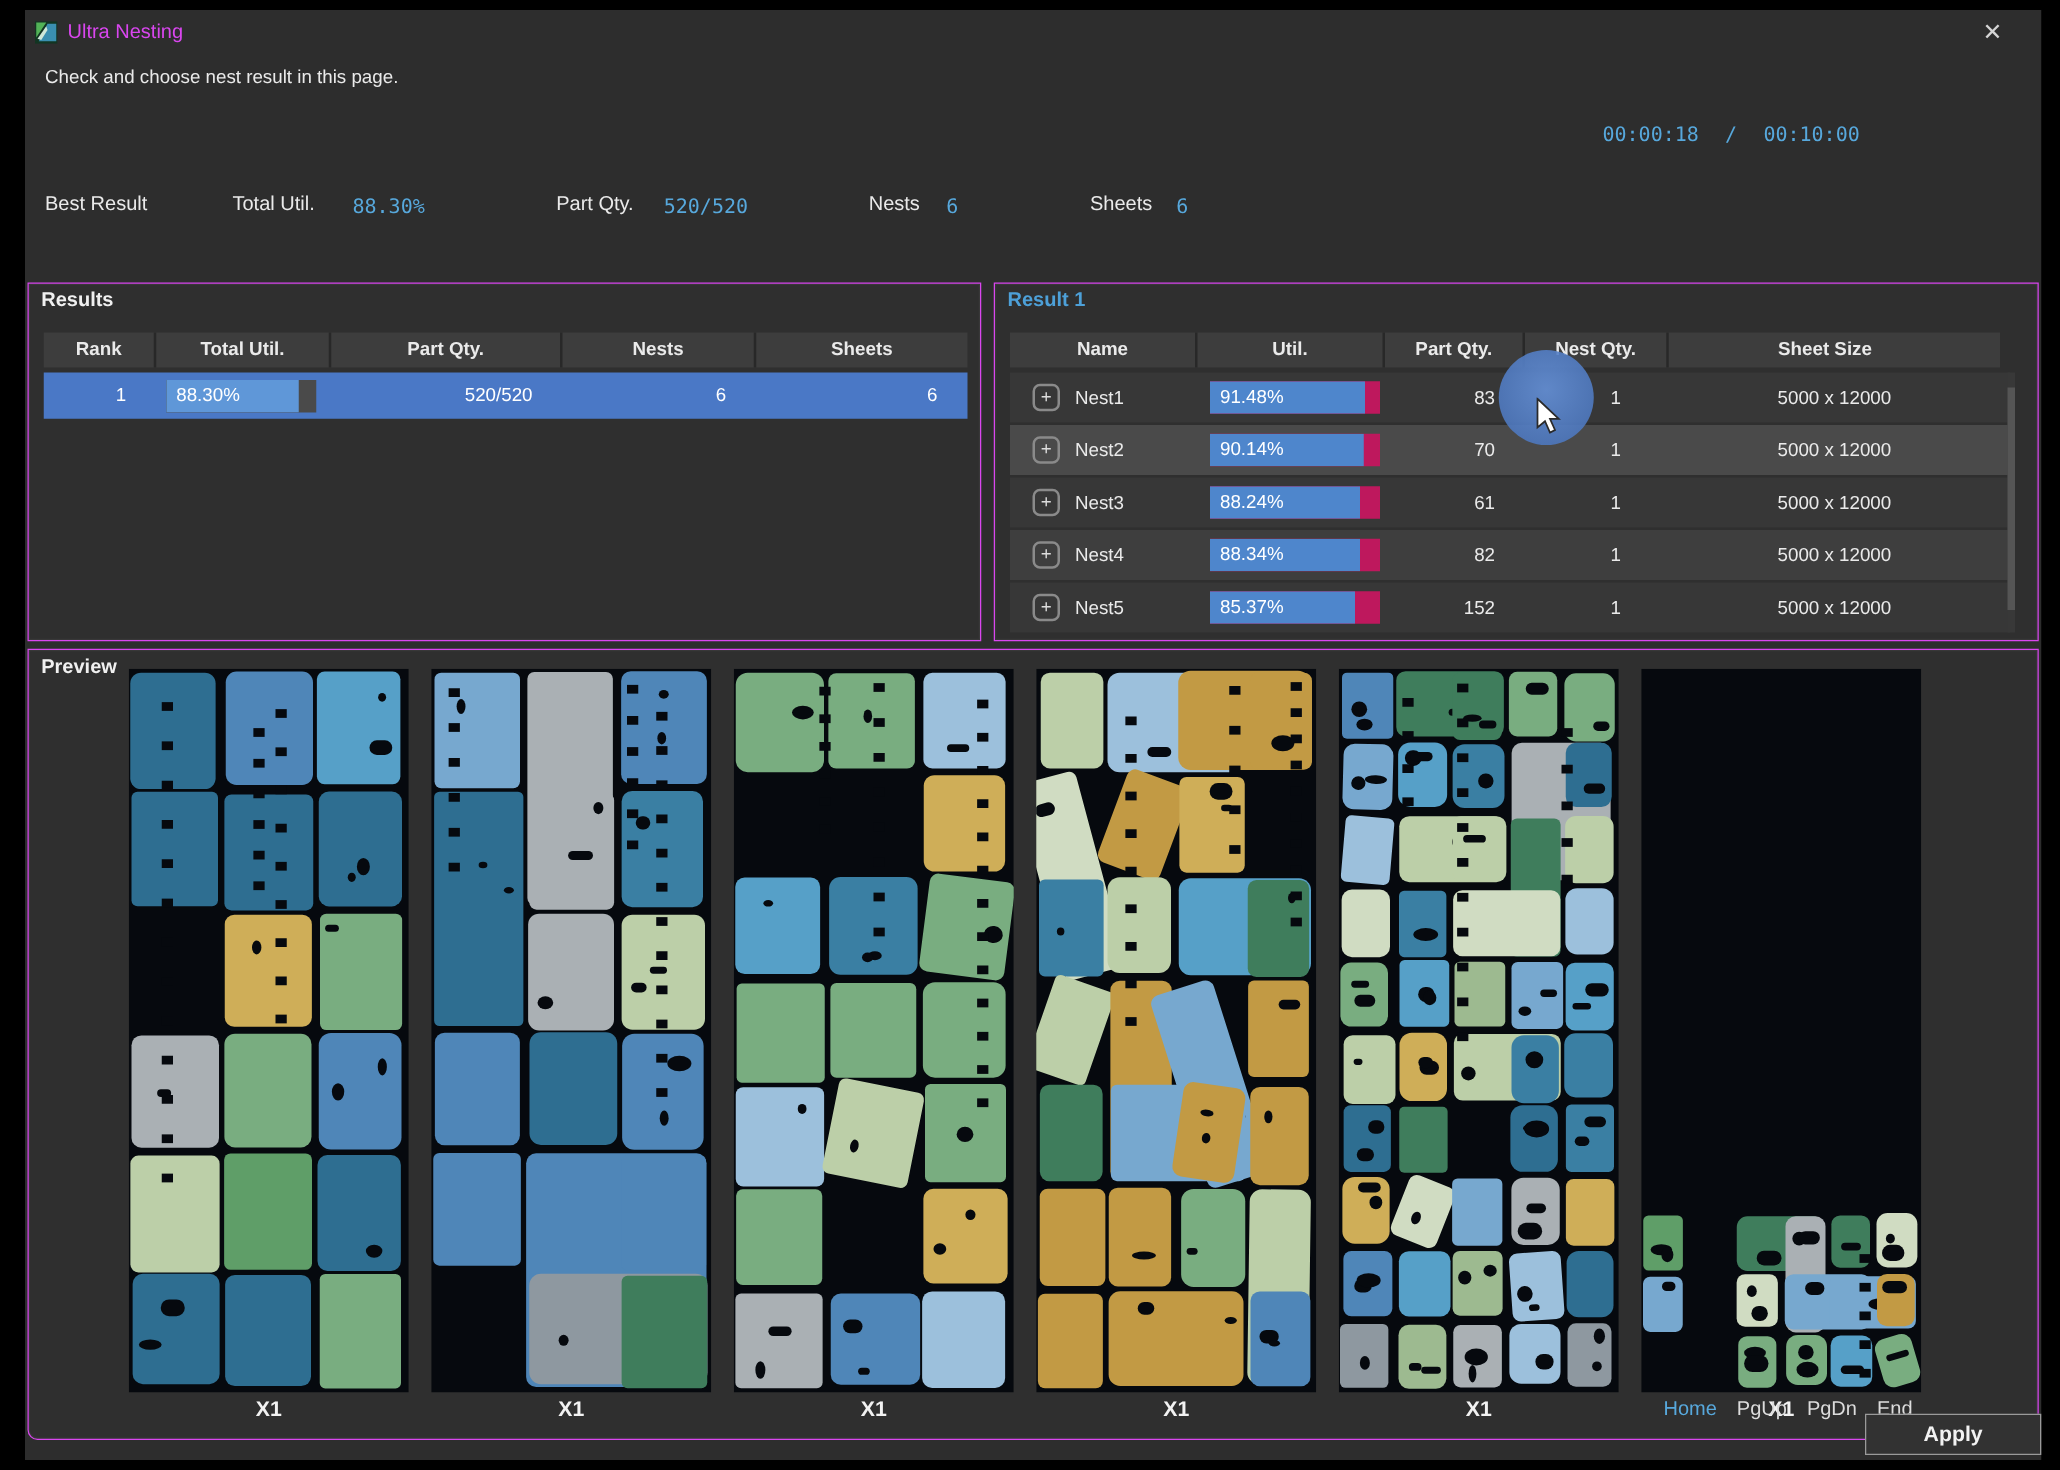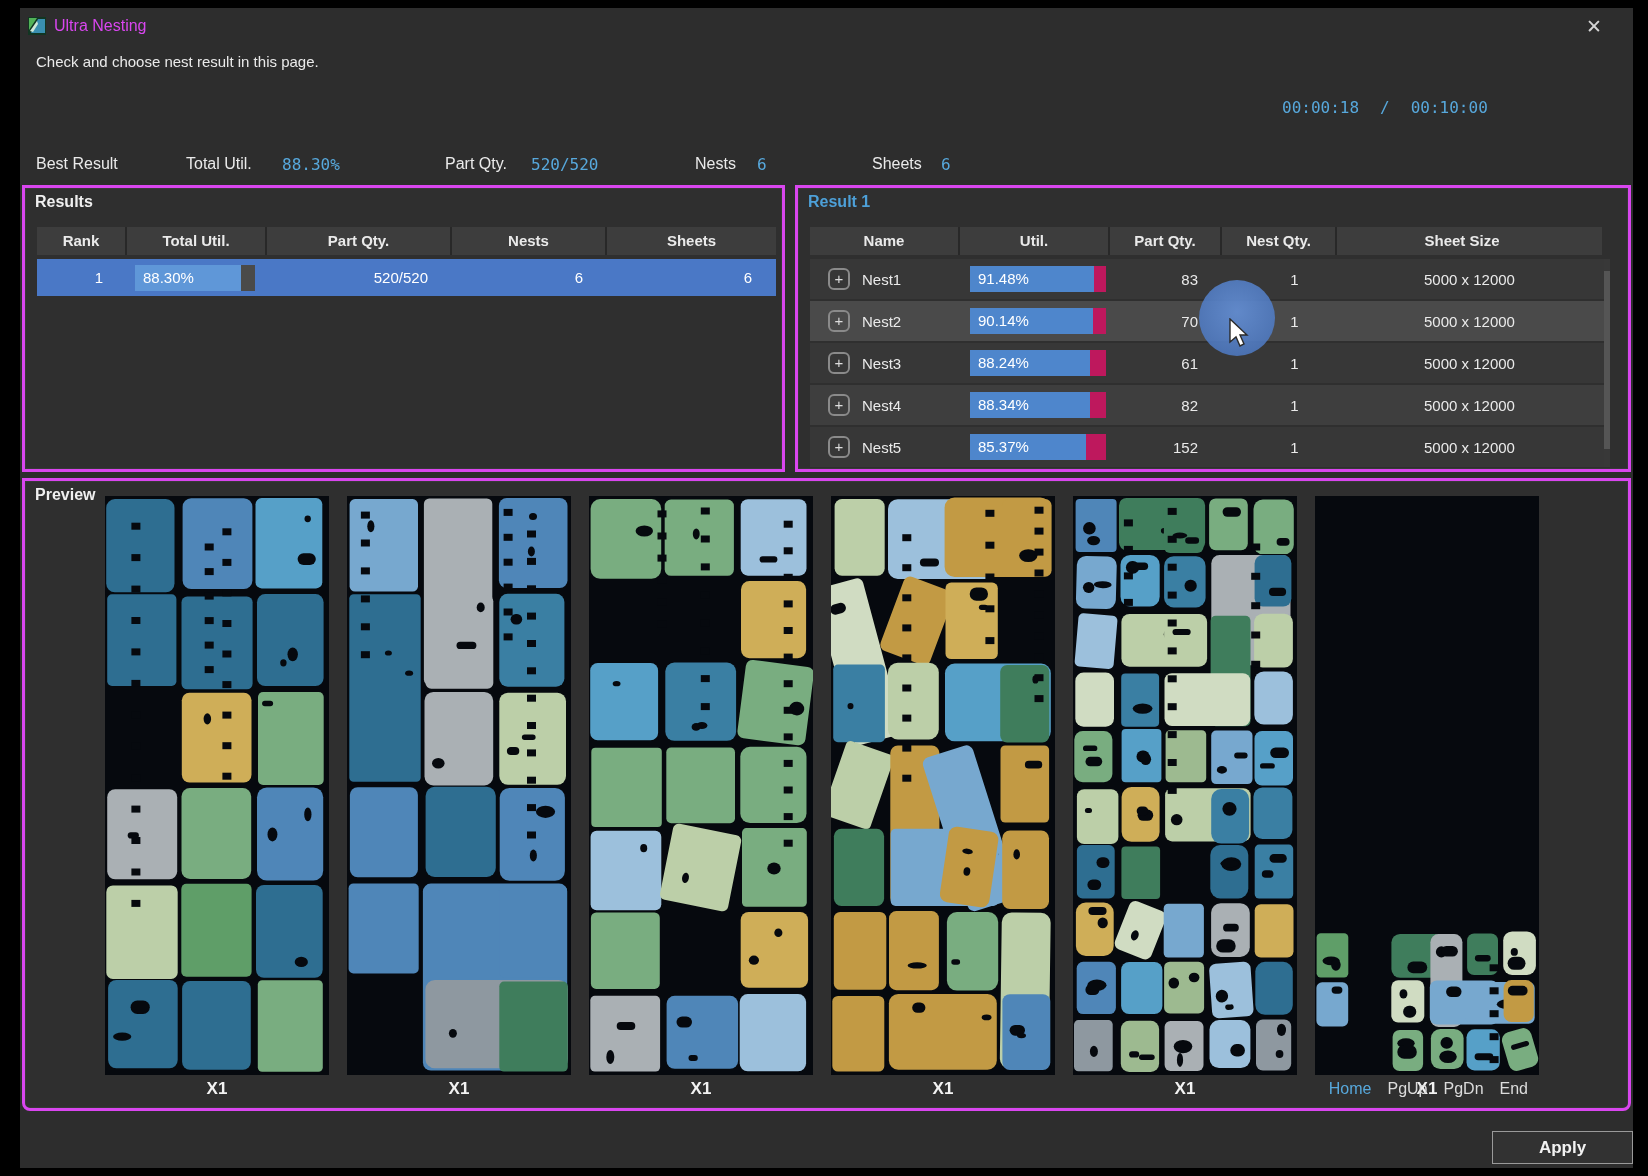--- a/index.html
+++ b/index.html
@@ -23,22 +23,22 @@
   .plabel { font-family:"DejaVu Sans Mono", monospace; font-size:15px; color:#fff; padding-right:24px; }
   .times { position:absolute; left:1262px; top:90px; display:flex; gap:21px;
            font-family:"DejaVu Sans Mono", monospace; font-size:16px; color:#57a8dc; }
 
   
   .stats { position:absolute; top:135px; left:0; width:100%; height:24px; font-size:16px;margin-top:12px; }
   .stats .lab { position:absolute; color:#eaeaea; }
   .stats .val { position:absolute; color:#57a8dc; font-family:"DejaVu Sans Mono", monospace; }
 
   
-  .panel { position:absolute; background:#2f2f2f; border:3px solid #d946ef;
-           box-shadow:inset 0 0 0 1px #383838; }
+  .panel { position:absolute; background:#2f2f2f; border:1px solid #d946ef;
+           box-shadow:inset 0 0 0 1px #383838;margin-top:41px; }
   .panel-title { position:absolute; left:10px; top:5px; font-size:16px; font-weight:bold; color:#f0f0f0; }
   .panel-title.blue { color:#4da0d8; }
 
   .results-panel { left:2px; top:177px; width:763px; height:287px; }
   .result1-panel { left:775px; top:177px; width:836px; height:287px; }
   .preview-panel { left:2px; top:470px; width:1609px; height:633px; border-radius:0 0 8px 8px; }
 
   
   .thead { position:absolute; top:39px; display:flex; height:28px; background:#3d3d3d; }
   .th { font-size:15px; font-weight:bold; color:#eaeaea; text-align:center; line-height:28px;

